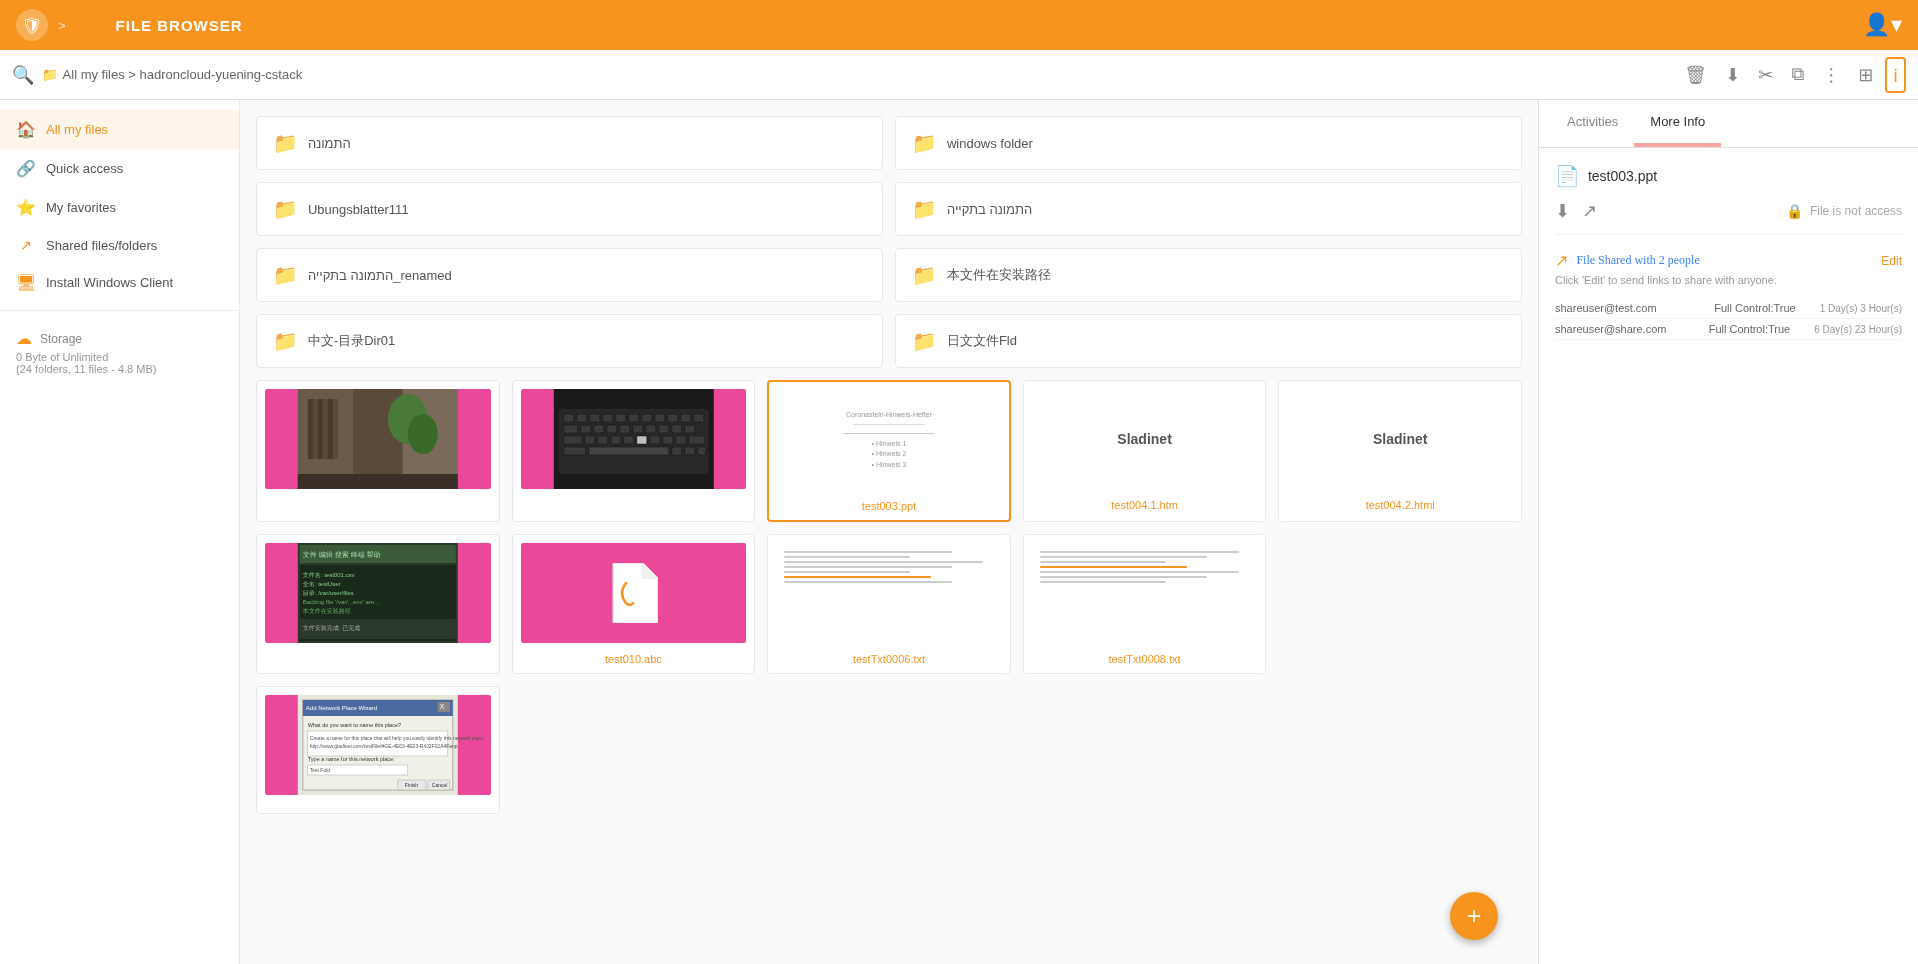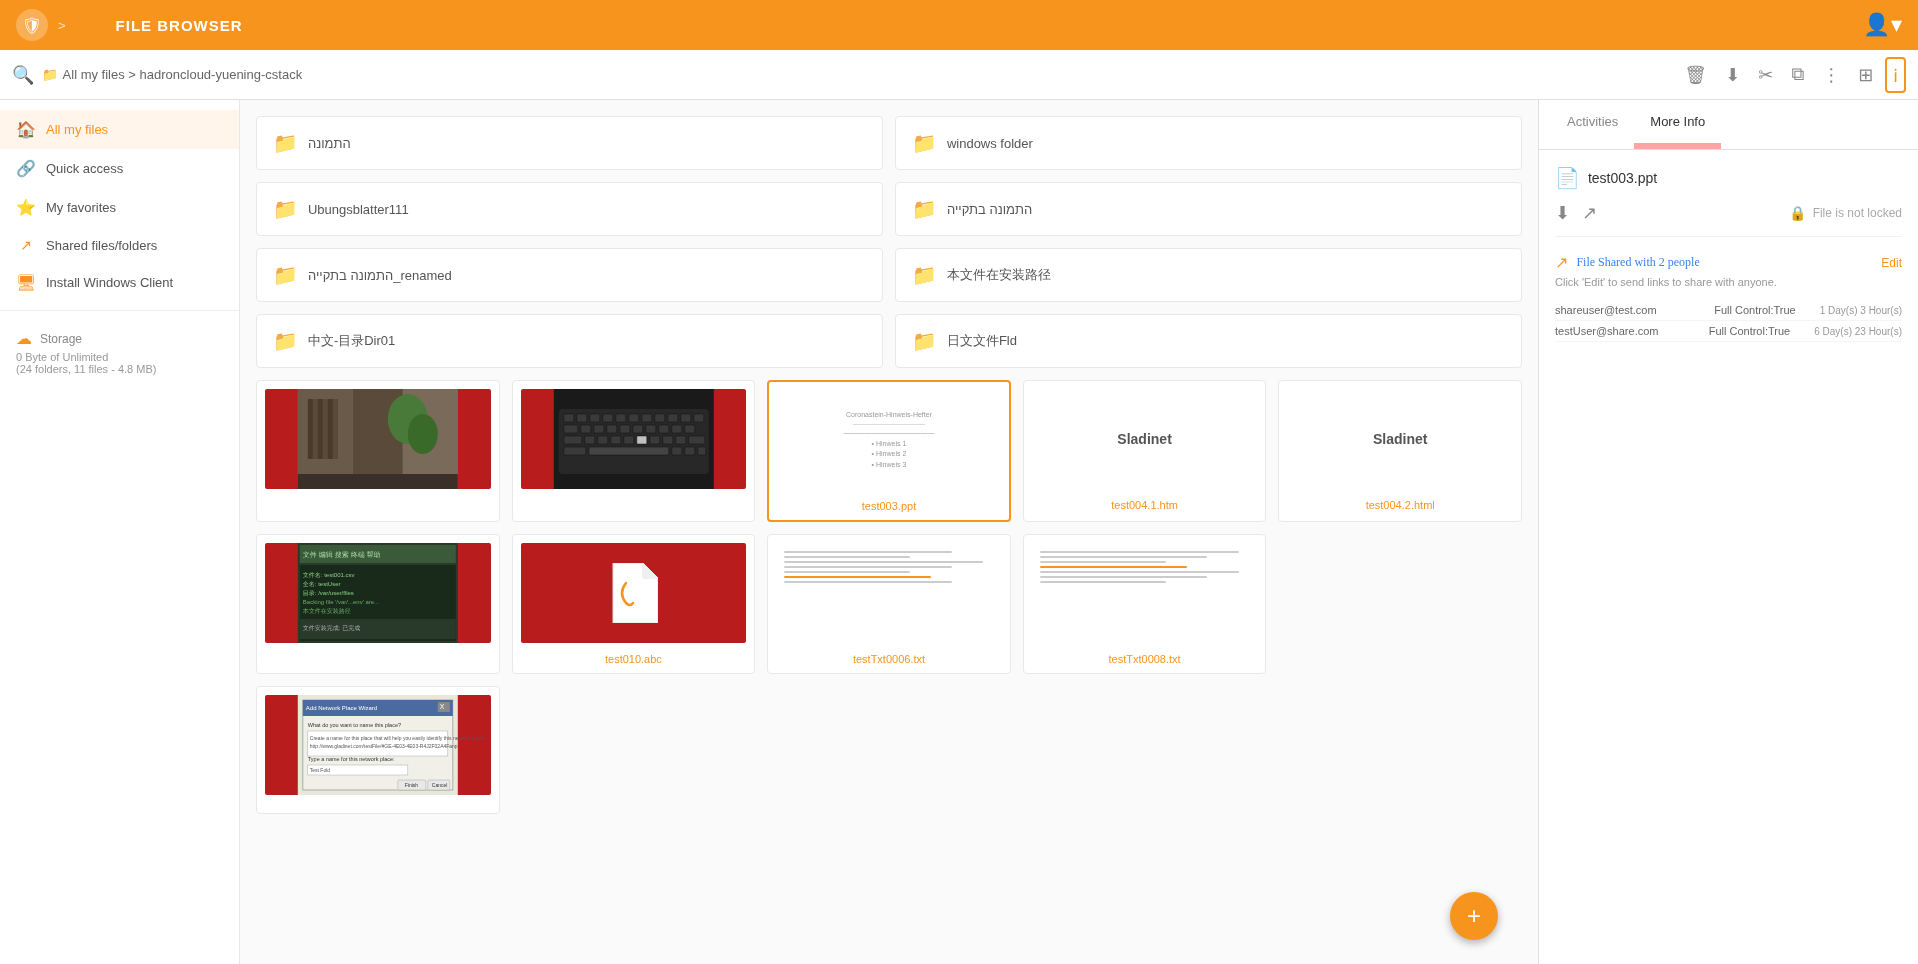--- a/index.html
+++ b/index.html
@@ -121,21 +121,21 @@
       text-align: center;
       transition: border-color 0.15s;
       display: flex;
       flex-direction: column;
       align-items: center;
     }
     .file-item.selected { border: 2px solid #f7941d; }
     .file-thumbnail {
       width: 100%;
       height: 100px;
-      background: #b91c1c;
+      background: #ec4899;
       border-radius: 2px;
       overflow: hidden;
       display: flex;
       align-items: center;
       justify-content: flex-start;
       margin-bottom: 6px;
     }
     .file-name { font-size: 11px; color: #f7941d; word-break: break-all; text-align: center; margin-top: 4px; }
 
     
@@ -203,21 +203,21 @@
       padding: 0 12px;
     }
     .rp-tab {
       padding: 14px 16px;
       cursor: pointer;
       font-size: 13px;
       color: #888;
       border-bottom: 2px solid transparent;
       transition: all 0.15s;
     }
-    .rp-tab.active { color: #333; border-bottom: 6px solid #fca5a5; font-weight: 500; }
+    .rp-tab.active { color: #333; border-bottom: 4px solid #fca5a5; font-weight: 500; }
 
     .right-panel-body { padding: 16px; flex: 1; overflow-y: auto; }
 
     .file-info-header {
       display: flex;
       align-items: center;
       gap: 8px;
       margin-bottom: 12px;
     }
     .ppt-icon { color: #f7941d; font-size: 20px; }
@@ -596,38 +596,38 @@
     <div class="right-panel-body">
       <div class="file-info-header">
         <span class="ppt-icon">📄</span>
         <span class="file-info-name">test003.ppt</span>
       </div>
       <div class="file-actions-row">
         <span class="fa-icon">⬇</span>
         <span class="fa-icon">↗</span>
         <div class="lock-info">
           <span class="lock-icon">🔒</span>
-          <span>File is not locked</span>
+          <span>File is not access</span>
         </div>
       </div>
       <div class="share-section">
         <div class="share-header">
           <span class="share-icon">↗</span>
           <span class="share-title">File Shared with 2 people</span>
           <span class="share-edit">Edit</span>
         </div>
         <div class="share-subtitle">Click 'Edit' to send links to share with anyone.</div>
         <div class="share-table">
           <div class="share-row">
             <span class="share-email">shareuser@test.com</span>
             <span class="share-perm">Full Control:True</span>
             <span class="share-time">1 Day(s) 3 Hour(s)</span>
           </div>
           <div class="share-row">
-            <span class="share-email">testUser@share.com</span>
+            <span class="share-email">shareuser@share.com</span>
             <span class="share-perm">Full Control:True</span>
             <span class="share-time">6 Day(s) 23 Hour(s)</span>
           </div>
         </div>
       </div>
     </div>
   </div>
 </div>
 
 <div class="fab">

